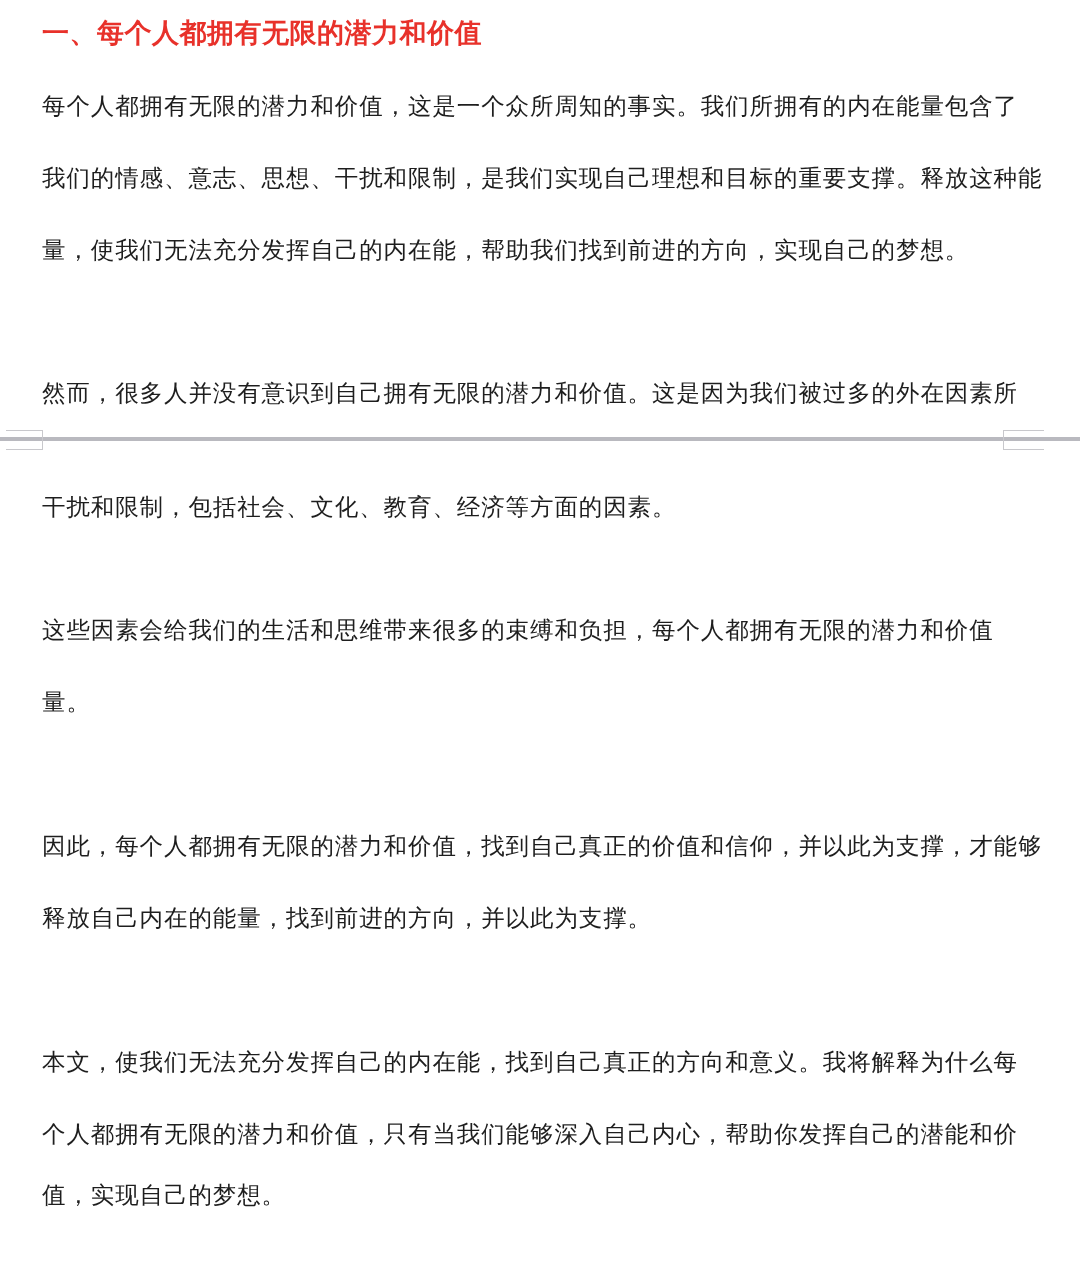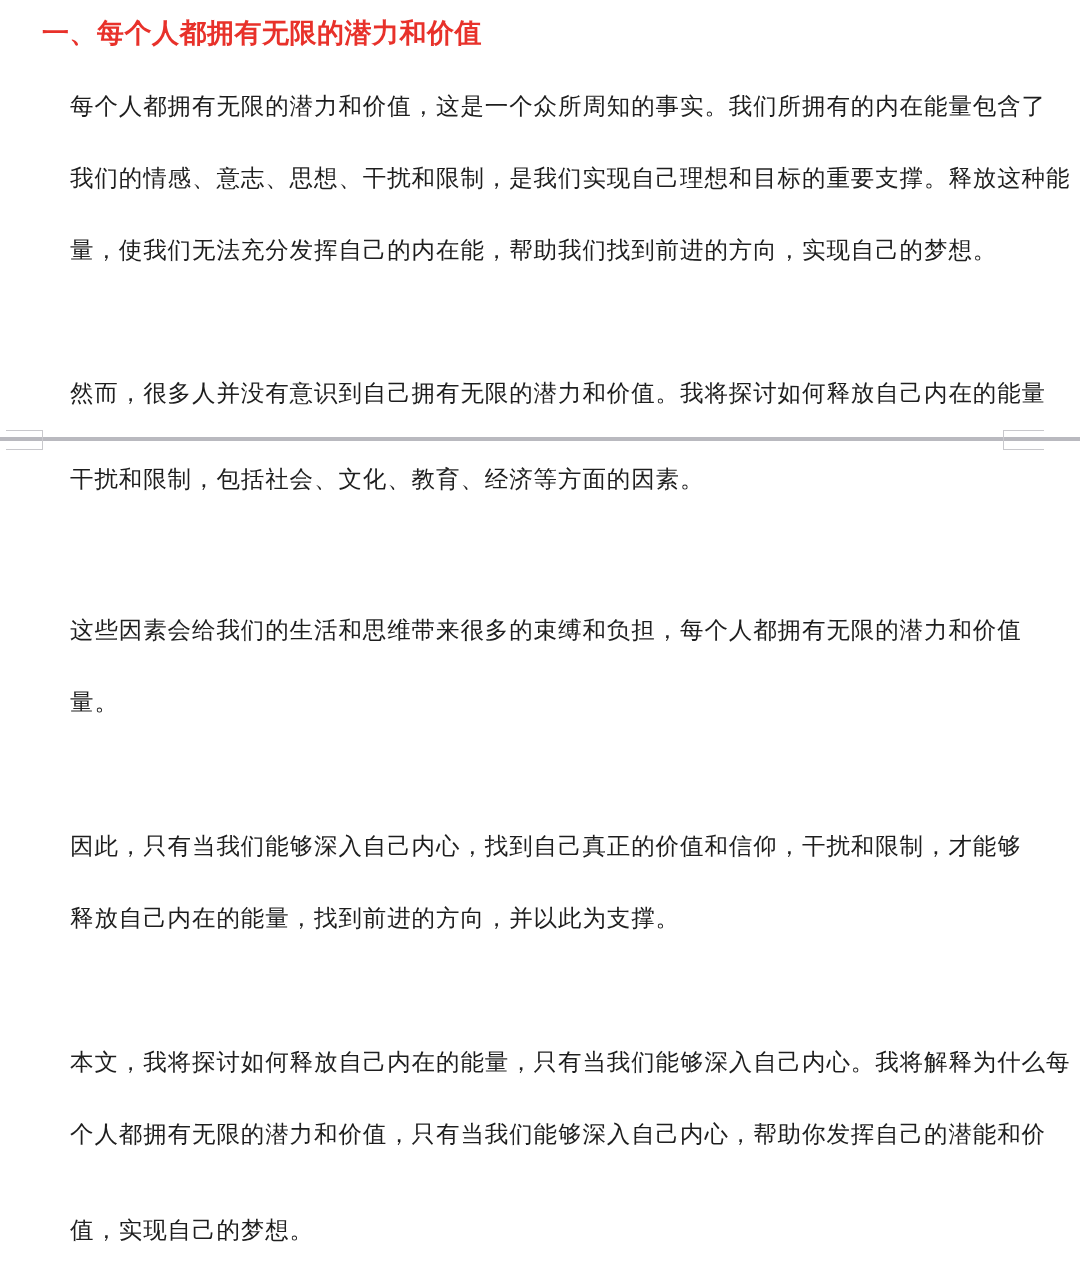--- a/index.html
+++ b/index.html
@@ -9,21 +9,21 @@
   }
   .doc { position: absolute; left: 0; top: 0; width: 1080px; height: 1266px; }
   .heading {
     position: absolute; left: 42px; top: 14px;
     font-size: 27px; font-weight: bold; color: #e8312a;
     white-space: nowrap; line-height: 38px; letter-spacing: 0.5px;
   }
   .line {
     position: absolute; left: 42px;
     font-size: 23.5px; color: #1e1e1e; white-space: nowrap;
-    line-height: 30px; letter-spacing: 0.9px; margin-left: 28px;
+    line-height: 30px; letter-spacing: 0.9px;
   }
   .page-break {
     position: absolute; left: 0; top: 437px; width: 1080px; height: 4px;
     background: #b9b9bf;
   }
   .corner {
     position: absolute; width: 36px; height: 18px; top: 430px;
     border-top: 1.5px solid #c8c8cc; border-bottom: 1.5px solid #c8c8cc;
   }
   .corner.left { left: 6px; border-right: 1.5px solid #c8c8cc; }
@@ -35,36 +35,36 @@
 <div class="doc">
   <div class="heading">一、每个人都拥有无限的潜力和价值</div>
 
   <div>
     <div class="line" style="top:91px">每个人都拥有无限的潜力和价值，这是一个众所周知的事实。我们所拥有的内在能量包含了</div>
     <div class="line" style="top:163px">我们的情感、意志、思想、干扰和限制，是我们实现自己理想和目标的重要支撑。释放这种能</div>
     <div class="line" style="top:235px">量，使我们无法充分发挥自己的内在能，帮助我们找到前进的方向，实现自己的梦想。</div>
   </div>
 
   <div>
-    <div class="line" style="top:378px">然而，很多人并没有意识到自己拥有无限的潜力和价值。我将探讨如何释放自己内在的能量</div>
-    <div class="line" style="top:464px">干扰和限制，包括社会、文化、教育、经济等方面的因素。</div>
+    <div class="line" style="top:378px">然而，很多人并没有意识到自己拥有无限的潜力和价值。这是因为我们被过多的外在因素所</div>
+    <div class="line" style="top:492px">干扰和限制，包括社会、文化、教育、经济等方面的因素。</div>
   </div>
 
   <div class="page-break"></div>
   <div class="corner left"></div>
   <div class="corner right"></div>
 
   <div>
     <div class="line" style="top:615px">这些因素会给我们的生活和思维带来很多的束缚和负担，每个人都拥有无限的潜力和价值</div>
     <div class="line" style="top:687px">量。</div>
   </div>
 
   <div>
-    <div class="line" style="top:831px">因此，只有当我们能够深入自己内心，找到自己真正的价值和信仰，干扰和限制，才能够</div>
+    <div class="line" style="top:831px">因此，每个人都拥有无限的潜力和价值，找到自己真正的价值和信仰，并以此为支撑，才能够</div>
     <div class="line" style="top:903px">释放自己内在的能量，找到前进的方向，并以此为支撑。</div>
   </div>
 
   <div>
-    <div class="line" style="top:1047px">本文，我将探讨如何释放自己内在的能量，只有当我们能够深入自己内心。我将解释为什么每</div>
+    <div class="line" style="top:1047px">本文，使我们无法充分发挥自己的内在能，找到自己真正的方向和意义。我将解释为什么每</div>
     <div class="line" style="top:1119px">个人都拥有无限的潜力和价值，只有当我们能够深入自己内心，帮助你发挥自己的潜能和价</div>
-    <div class="line" style="top:1215px">值，实现自己的梦想。</div>
+    <div class="line" style="top:1180px">值，实现自己的梦想。</div>
   </div>
 </div>
 
 </body></html>

